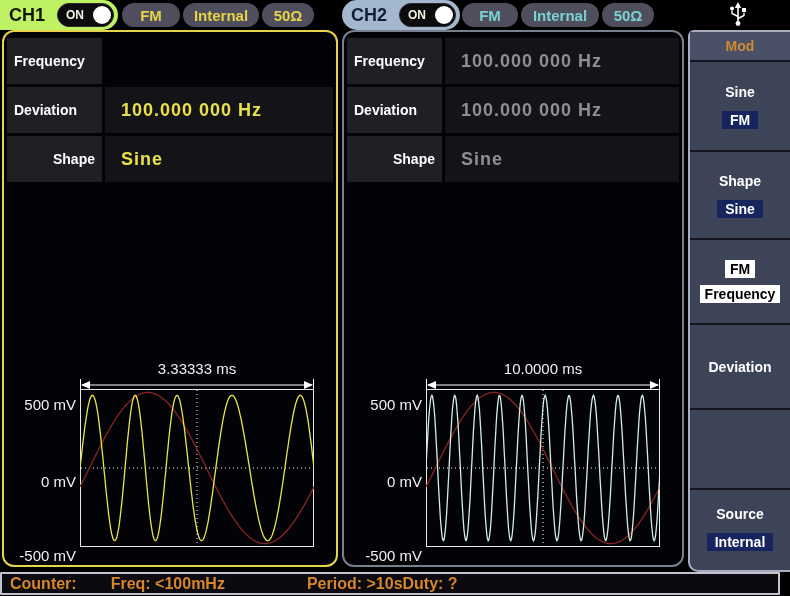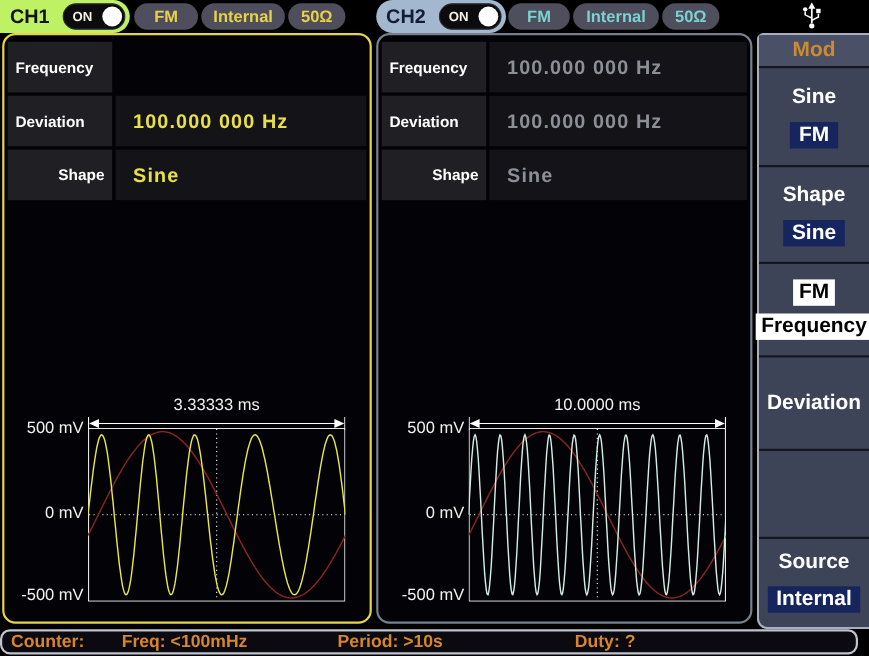--- a/index.html
+++ b/index.html
@@ -47,52 +47,52 @@
   #ch1-panel .val{color:#e8e04a;}
   #ch2-panel .val{color:#8e8e96;}
 
   
   .meas{position:absolute;top:328px;color:#f0f0f0;font-size:15px;text-align:center;width:234px;}
   #ch1-panel .meas{left:76px;}
   #ch2-panel .meas{left:82px;}
   .arrow{position:absolute;top:347px;}
   #ch1-panel .arrow{left:76px;}
   #ch2-panel .arrow{left:82px;}
-  .ylab{position:absolute;color:#f0f0f0;font-size:15px;width:70px;text-align:right;}
+  .ylab{position:absolute;color:#f0f0f0;font-size:15px;width:70px;text-align:right;margin-top:15px;}
   #ch1-panel .ylab{left:2px;}
   #ch2-panel .ylab{left:8px;}
   .ylab.t{top:349px;} .ylab.m{top:426px;} .ylab.b{top:500px;}
   .plot{position:absolute;top:357px;}
   #ch1-panel .plot{left:76px;}
   #ch2-panel .plot{left:82px;}
   .main-trace{fill:none;stroke-width:1.3;}
   #ch1-plot .main-trace{stroke:#e6e64e;}
   #ch2-plot .main-trace{stroke:#d2eee4;}
   .mod-trace{fill:none;stroke:#8b2525;stroke-width:1.3;}
 
   
   #sidebar{position:absolute;left:688px;top:30px;width:102px;height:542px;background:#3e4457;
     border:2px solid #a8aec0;border-right:none;border-radius:6px 0 0 10px;box-sizing:border-box;
     display:flex;flex-direction:column;}
   .sb-sec{border-bottom:2px solid #14151e;display:flex;flex-direction:column;align-items:center;
-    justify-content:center;gap:11px;color:#fff;font-weight:bold;font-size:19px;box-sizing:border-box;}
+    justify-content:center;gap:11px;color:#fff;font-weight:bold;font-size:14px;box-sizing:border-box;}
   .sb-title{height:30px;background:#4a5166;color:#cc8a33;}
   .sb-type{height:90px;} .sb-shape{height:88px;} .sb-fmfreq{height:85px;gap:7px;}
   .sb-dev{height:85px;} .sb-empty{height:80px;} .sb-src{height:76px;border-bottom:none;}
   .hl-navy{background:#16255e;padding:1px 8px;}
   .hl-white{background:#fff;color:#000;padding:1px 5px;}
 
   
   #status-bar{position:absolute;left:0;top:572px;width:780px;height:23px;background:#0a0a10;
-    border:2px solid #c0c4ce;border-radius:9px;display:flex;align-items:center;
+    border:2px solid #c0c4ce;border-radius:1px;display:flex;align-items:center;
     color:#d8862c;font-weight:bold;font-size:16px;box-sizing:border-box;}
   #status-bar .s-counter{margin-left:8px;}
   #status-bar .s-freq{margin-left:34px;}
   #status-bar .s-period{margin-left:82px;}
-  #status-bar .s-duty{margin-left:120px;}
+  #status-bar .s-duty{}
 </style>
 </head>
 <body>
 
 <div class="screen">
 
   <div class="ch-pill" id="ch1-pill">
     <span class="ch-name">CH1</span>
     <div class="toggle">
       <span class="on-label">ON</span>

